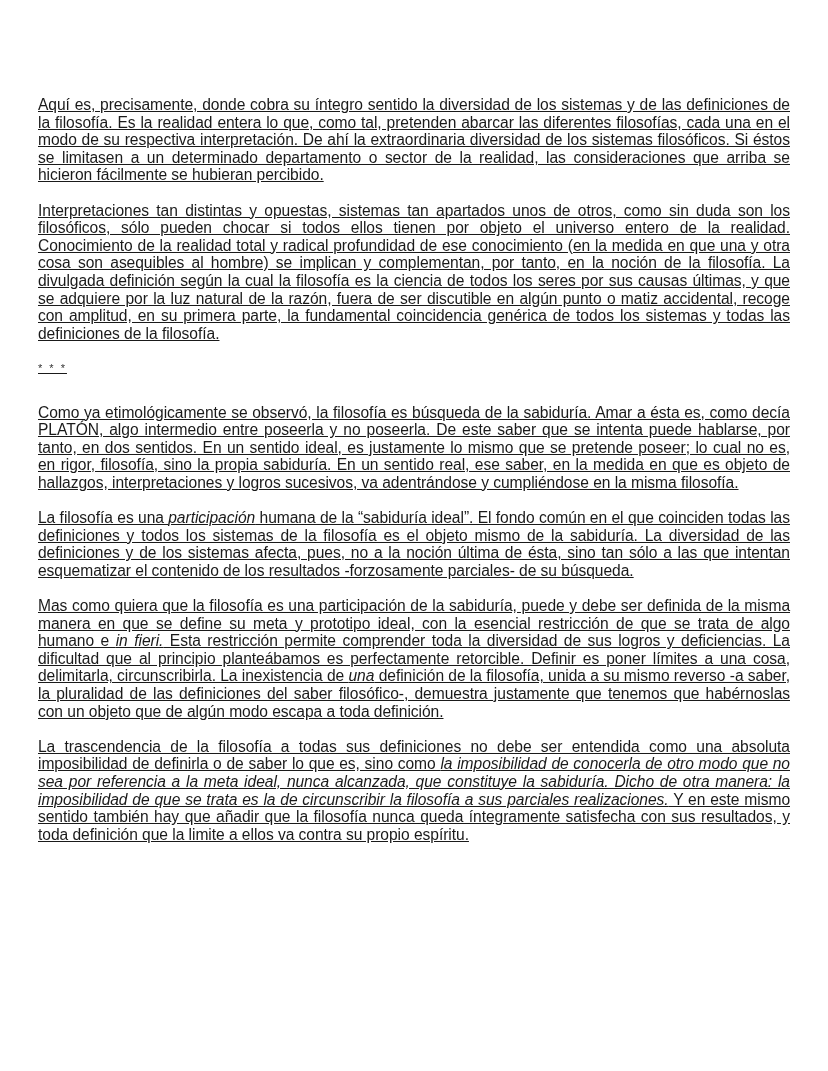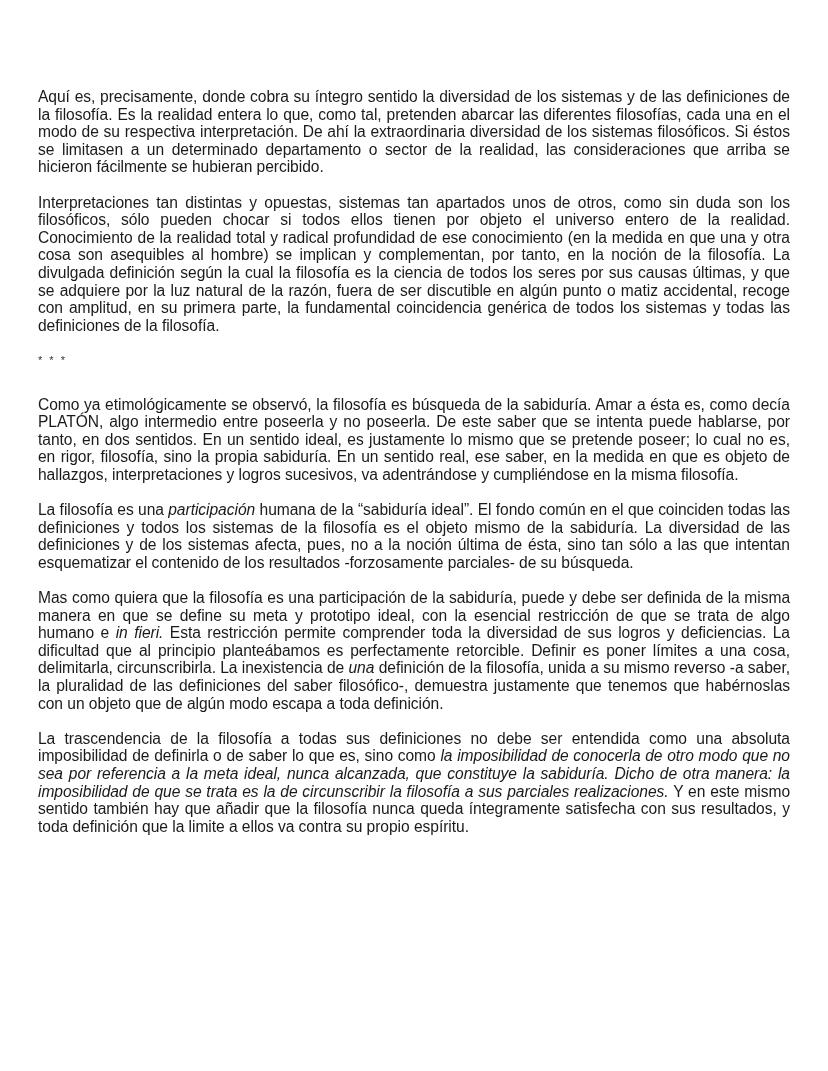--- a/index.html
+++ b/index.html
@@ -9,26 +9,27 @@
   }
   body {
     width: 828px;
     height: 1071px;
     overflow: hidden;
     position: relative;
   }
   .page {
     position: absolute;
     left: 38px;
-    top: 88px;
+    top: 96px;
     width: 752px;
     font-family: "Liberation Sans", sans-serif;
     font-size: 15.6px;
     line-height: 17.6px;
     color: #1a1a1a;
+    text-decoration: underline;
   }
   .para {
     margin: 0 0 17.6px 0;
     text-align: justify;
     text-align-last: left;
     letter-spacing: -0.05px;
   }
   .para span.it { font-style: italic; }
   .separator {
     margin: 0 0 26px 0;

